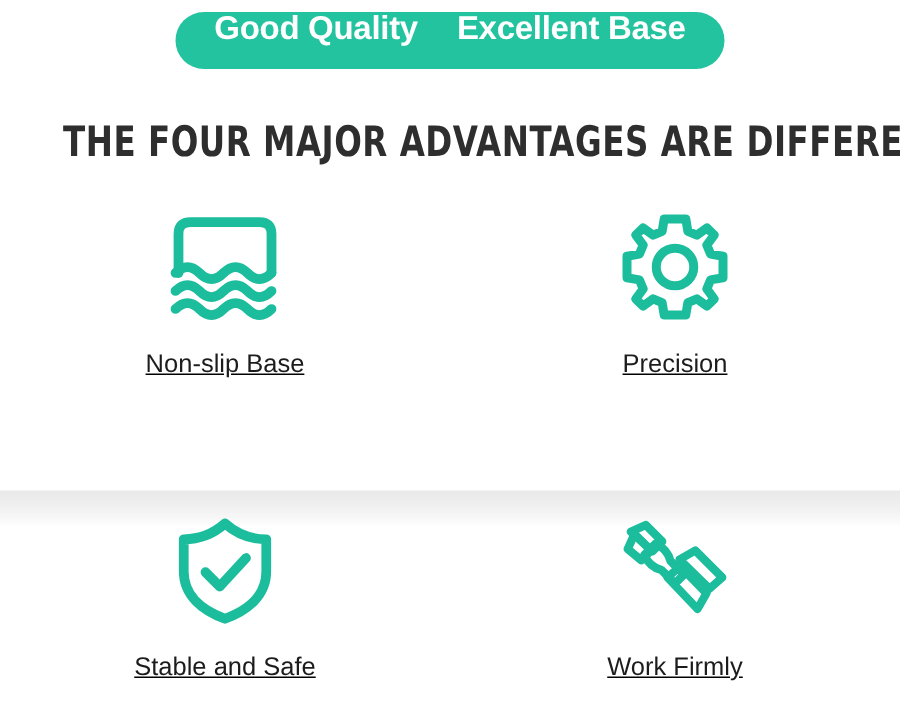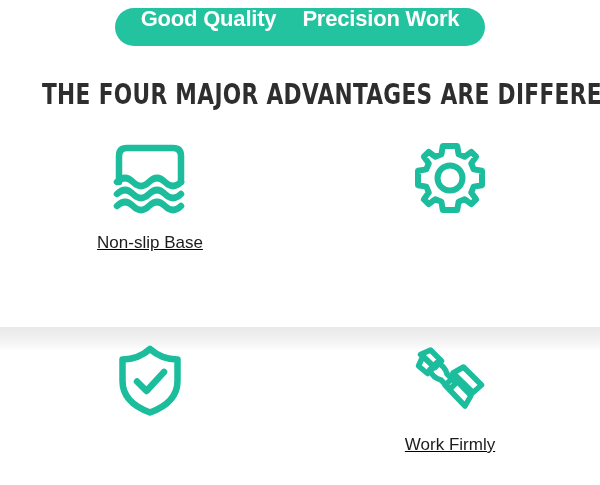--- a/index.html
+++ b/index.html
@@ -111,21 +111,21 @@
 
   svg { display: block; }
 </style>
 </head>
 <body>
 
 <div class="banner-wrap">
   <div class="banner-pill">
     <span class="banner-text">Good Quality</span>
     <span class="banner-gap"></span>
-    <span class="banner-text">Precision Work</span>
+    <span class="banner-text">Excellent Base</span>
   </div>
 </div>
 
 <div class="headline">THE FOUR MAJOR ADVANTAGES ARE DIFFERENT</div>
 
 <div class="divider-band"></div>
 
 <div class="grid">
 
   <div class="row row-top">
@@ -159,33 +159,35 @@
                    L14.7 62.1 L9.9 57.3
                    L14.8 50.6 L12.3 44.6
                    L4 43.2 L4 36 L4 28.8
                    L12.3 27.4 L14.8 21.4
                    L9.9 14.7 L14.7 9.9
                    L21.4 14.8 L27.4 12.3
                    L28.8 4 Z" stroke="#1bbd9c" stroke-width="6" stroke-linejoin="round" stroke-linecap="round" fill="none"></path>
           <circle cx="36" cy="36" r="12.5" stroke="#1bbd9c" stroke-width="6" fill="none"></circle>
         </svg>
       </div>
+      <div class="cell-label">Precision</div>
     </div>
 
   </div>
 
   <div class="row row-bottom">
 
     <div class="cell">
       <div class="icon-box">
         <svg width="72" height="72" viewBox="0 0 72 72" fill="none">
           <path d="M36 5 C27 13 17 15.5 8.5 15.5 L8.5 37 C8.5 53 21 63 36 68.5 C51 63 63.5 53 63.5 37 L63.5 15.5 C55 15.5 45 13 36 5 Z" stroke="#1bbd9c" stroke-width="6.5" stroke-linejoin="round" fill="none"></path>
           <path d="M23 37.5 L32.5 47 L50 28" stroke="#1bbd9c" stroke-width="6.5" stroke-linecap="round" stroke-linejoin="round" fill="none"></path>
         </svg>
       </div>
+      <div class="cell-label">Stable and Safe</div>
     </div>
 
     <div class="cell">
       <div class="icon-box">
         <svg width="76" height="72" viewBox="0 0 76 72" fill="none">
           <g stroke="#1bbd9c" stroke-width="5.5" stroke-linejoin="round" stroke-linecap="round" fill="none">
             <path d="M8.5 10.5 L18.5 6 L29.5 17 L23 23.5 Z"></path>
             <path d="M6.5 22 L11 12 L22 23 L15.5 29.5 Z"></path>
             <path d="M25 18.5 Q33 22 35 30 L44 39 L38 45 L29 36 Q21 34 17.5 26 Z"></path>
             <path d="M41 29 L51.5 23 L69.5 41 L61 48.5 Z"></path>

